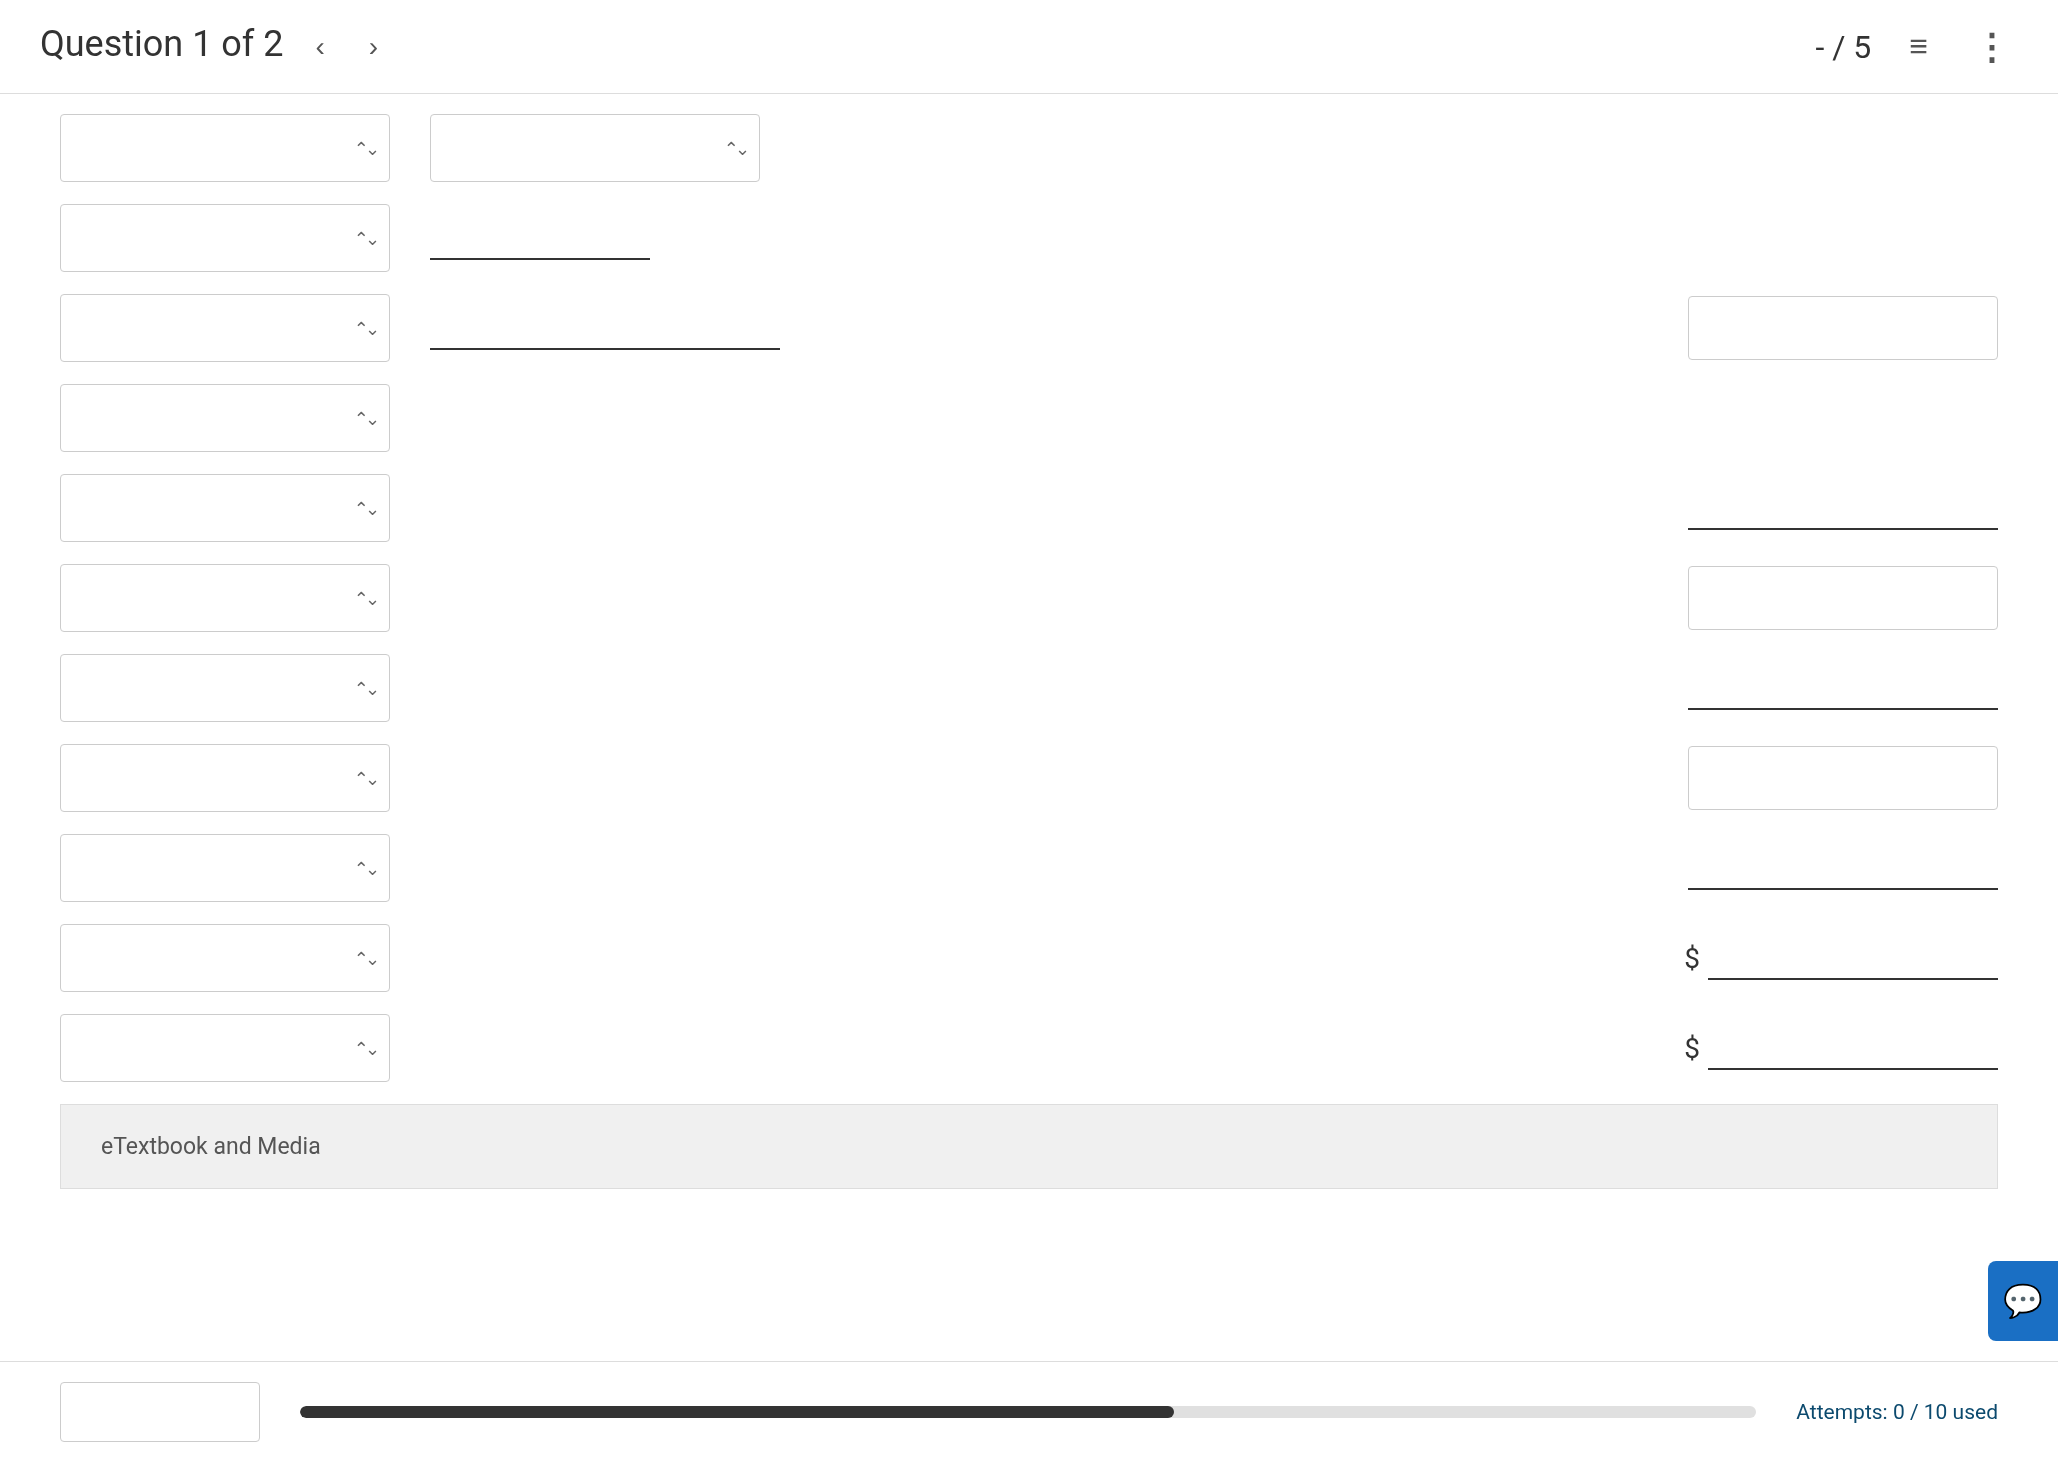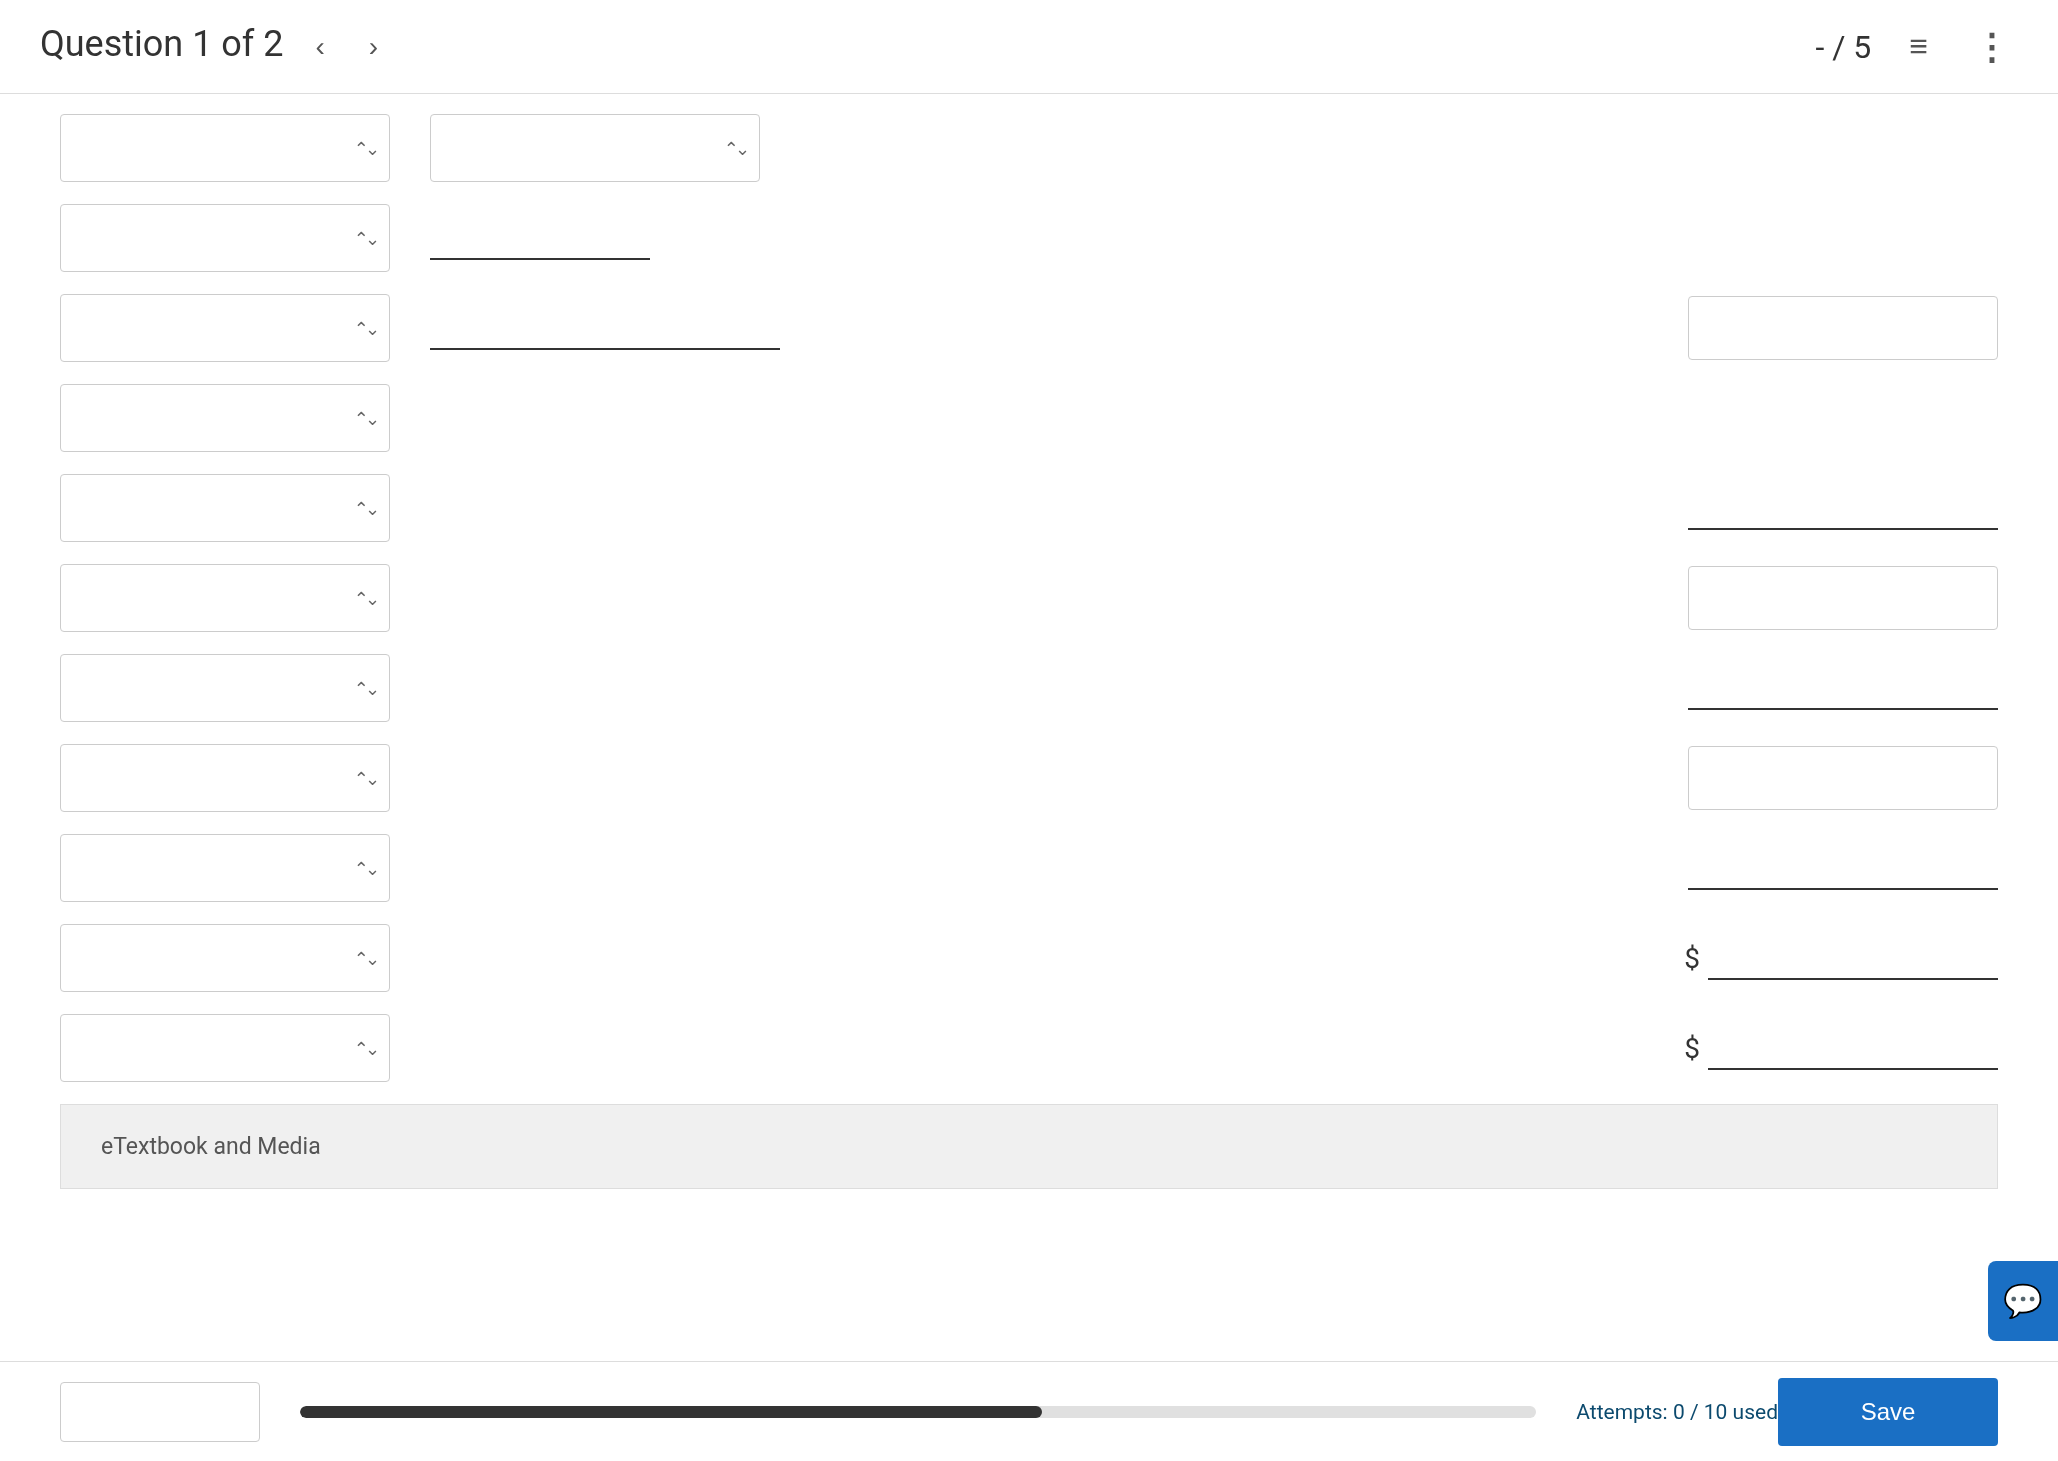--- a/index.html
+++ b/index.html
@@ -441,18 +441,17 @@
   </div>
 
 </div>
 
 <div class="bottom-bar">
   <button class="bottom-left-btn"></button>
   <div class="progress-bar-container">
     <div class="progress-bar-fill"></div>
   </div>
   <span class="attempts-label">Attempts: 0 / 10 used</span>
-  <button class="submit-btn">Save</button>
 </div>
 
 <button class="chat-btn">
   <span class="chat-btn-icon">💬</span>
 </button>
 
 </body></html>

